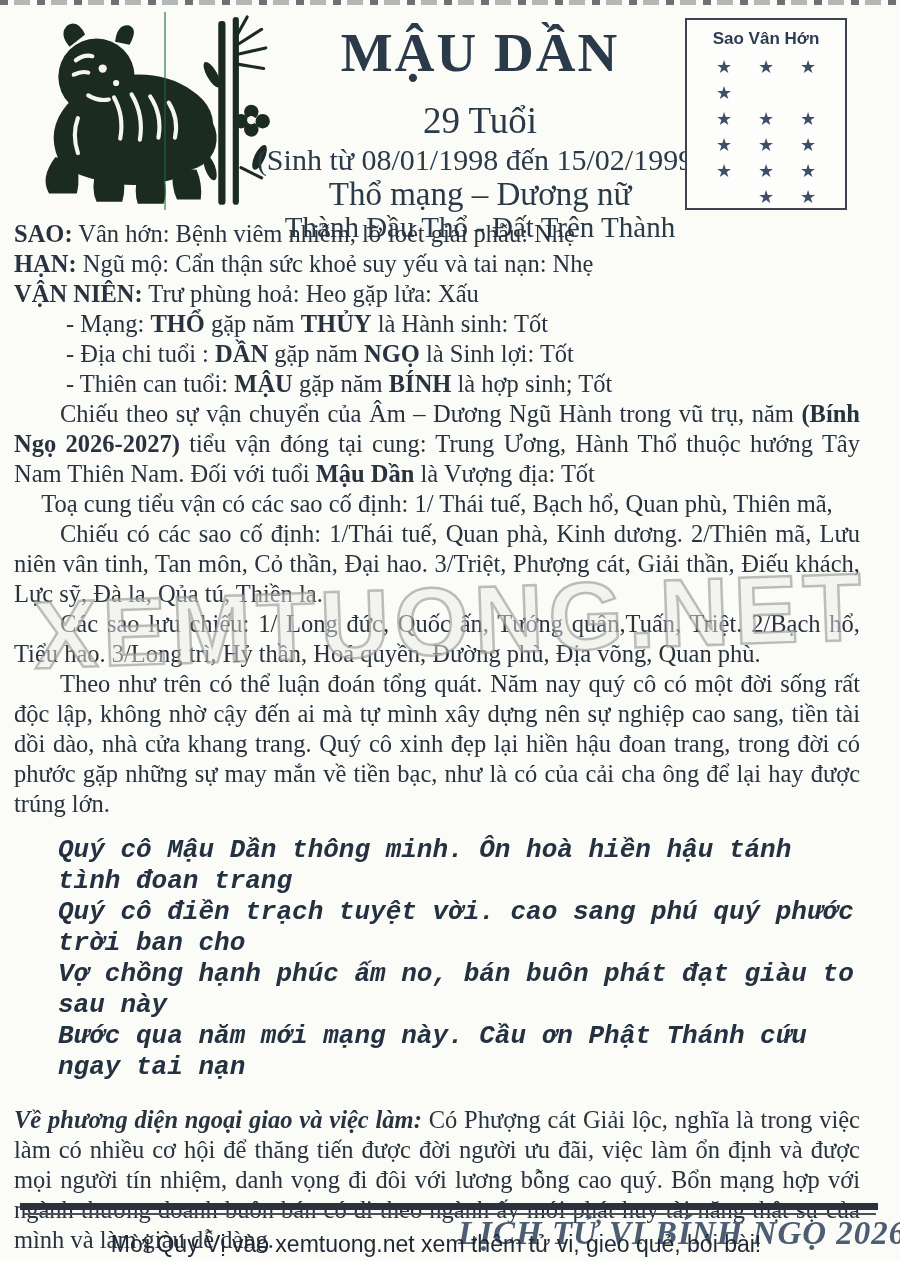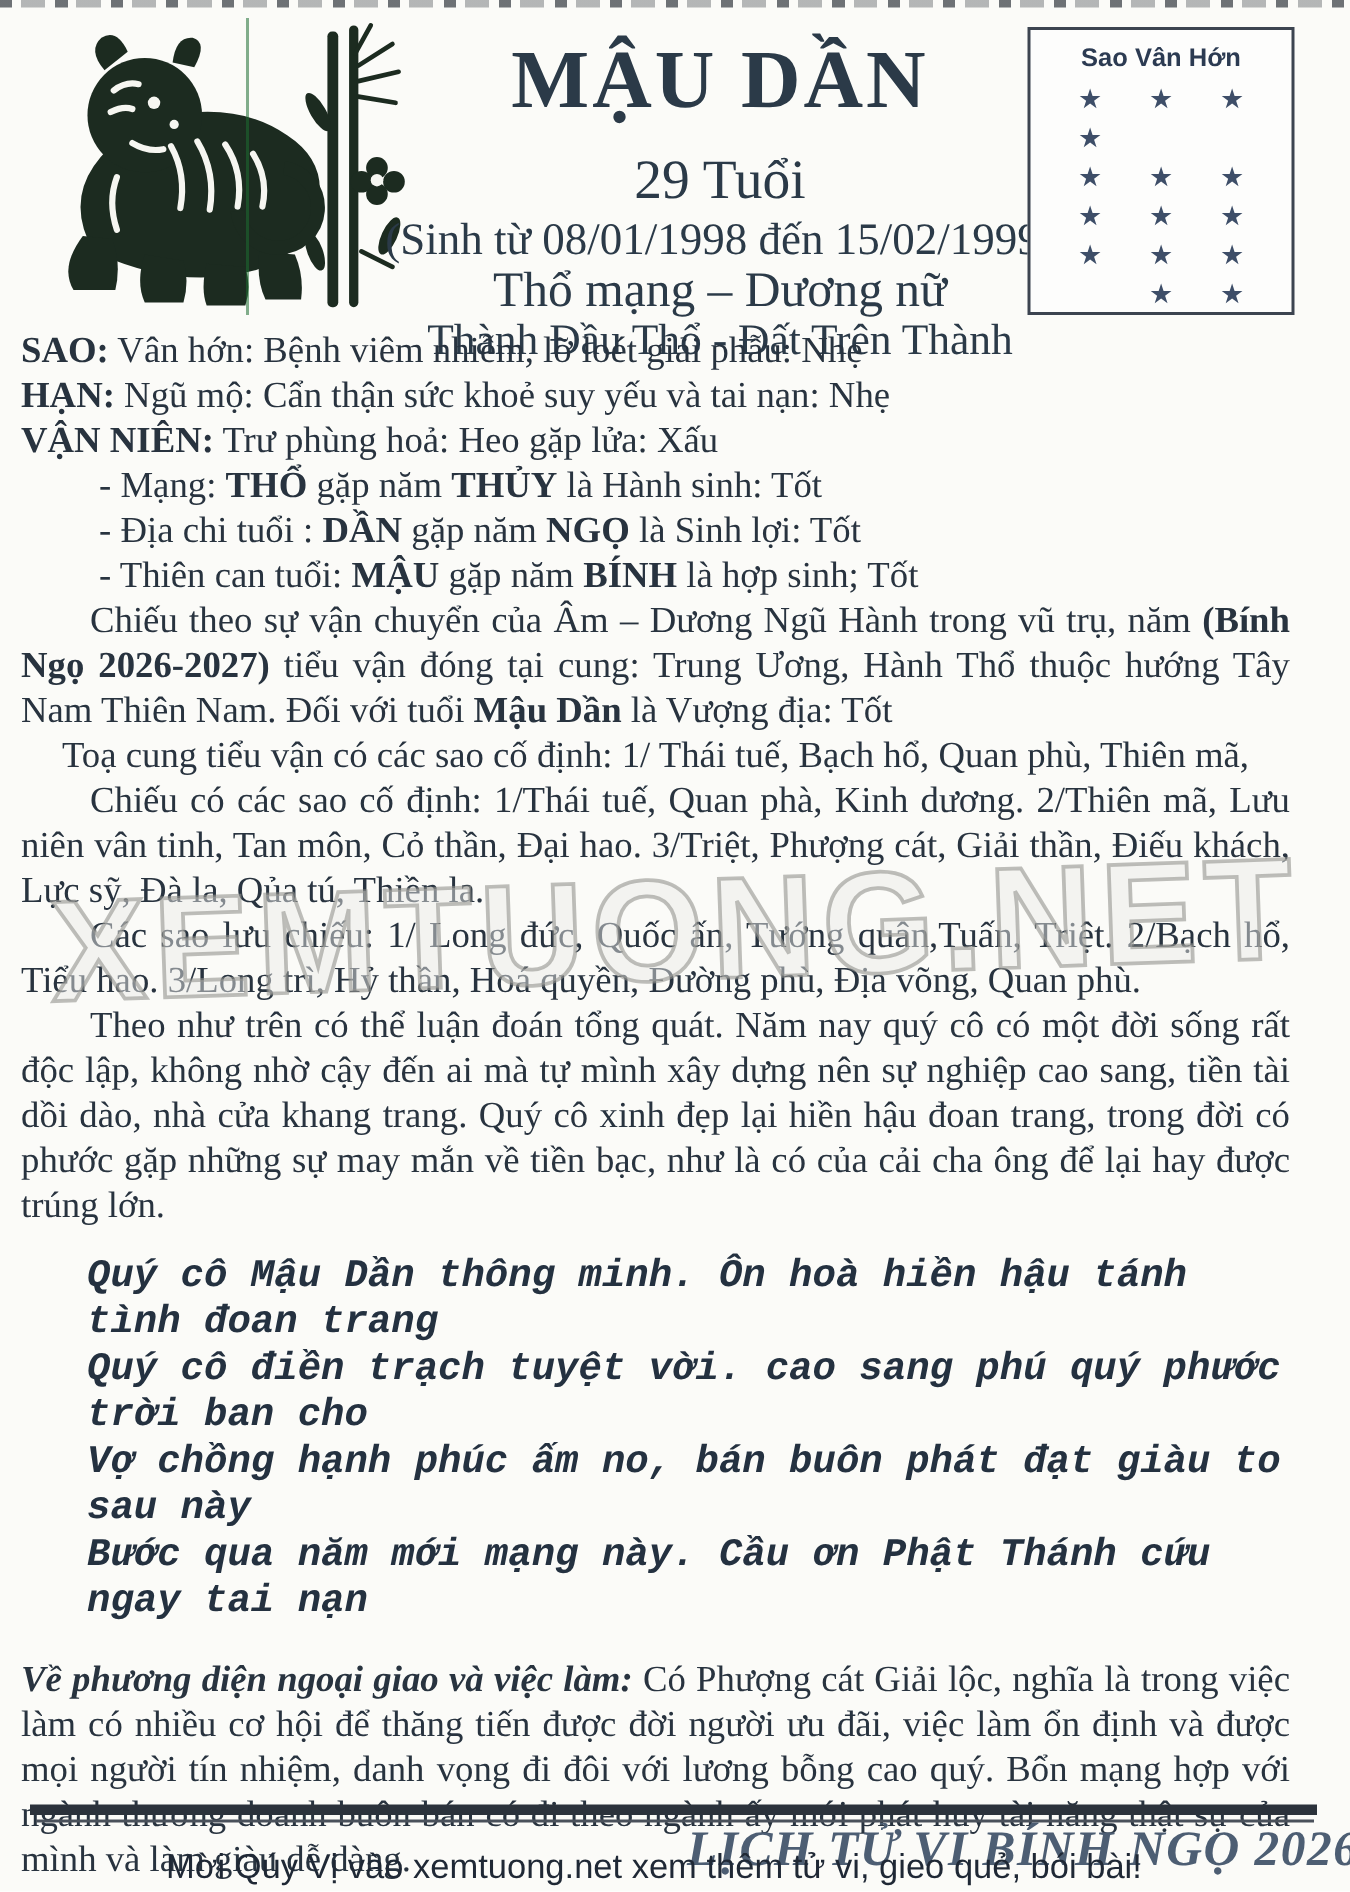--- a/index.html
+++ b/index.html
@@ -22,21 +22,21 @@
   .tiger .scanline { position:absolute; top:0; bottom:10px; width:2px; background:rgba(30,110,50,.55); }
   
   .hdr { position:absolute; left:252px; top:22px; width:456px; text-align:center; color:#2b3a48; }
   .hdr-title { font-size:55px; font-weight:bold; letter-spacing:2px; line-height:62px; }
   .hdr-age { font-size:37px; line-height:41px; margin-top:16px; }
   .hdr-birth { font-size:30px; line-height:33px; margin-top:2px; }
   .hdr-menh { font-size:33px; line-height:32px; margin-top:2px; }
   .hdr-napam { font-size:29px; line-height:32px; margin-top:1px; }
   
   .starbox {
-    position:absolute; left:685px; top:18px; width:178px; height:192px;
+    position:absolute; left:685px; top:18px; width:162px; height:192px;
     border:2px solid #3c4450; background:#fdfdfc; box-sizing:border-box;
   }
   .starbox-title {
     margin-top:9px; text-align:center; font-family:"Liberation Sans","DejaVu Sans",sans-serif;
     font-weight:bold; font-size:17px; color:#2c3b52;
   }
   .star-grid {
     display:grid; grid-template-columns:repeat(3,1fr); row-gap:3px;
     padding:6px 16px 0 16px;
   }

